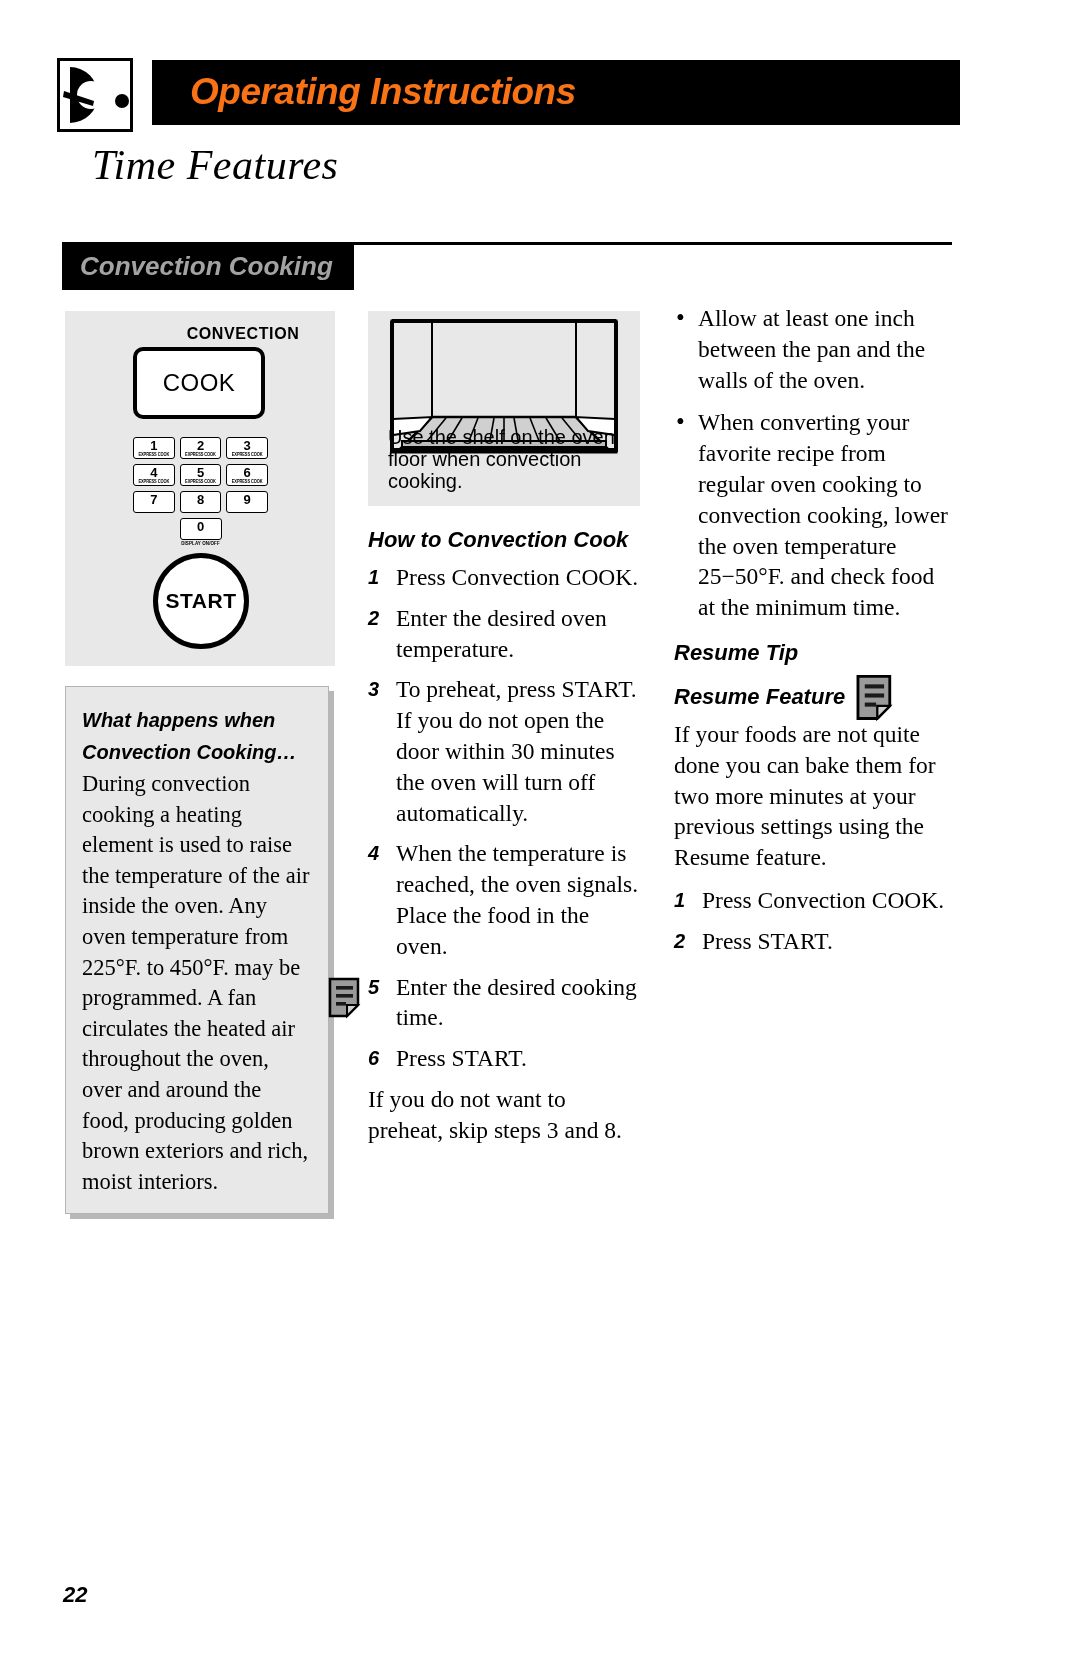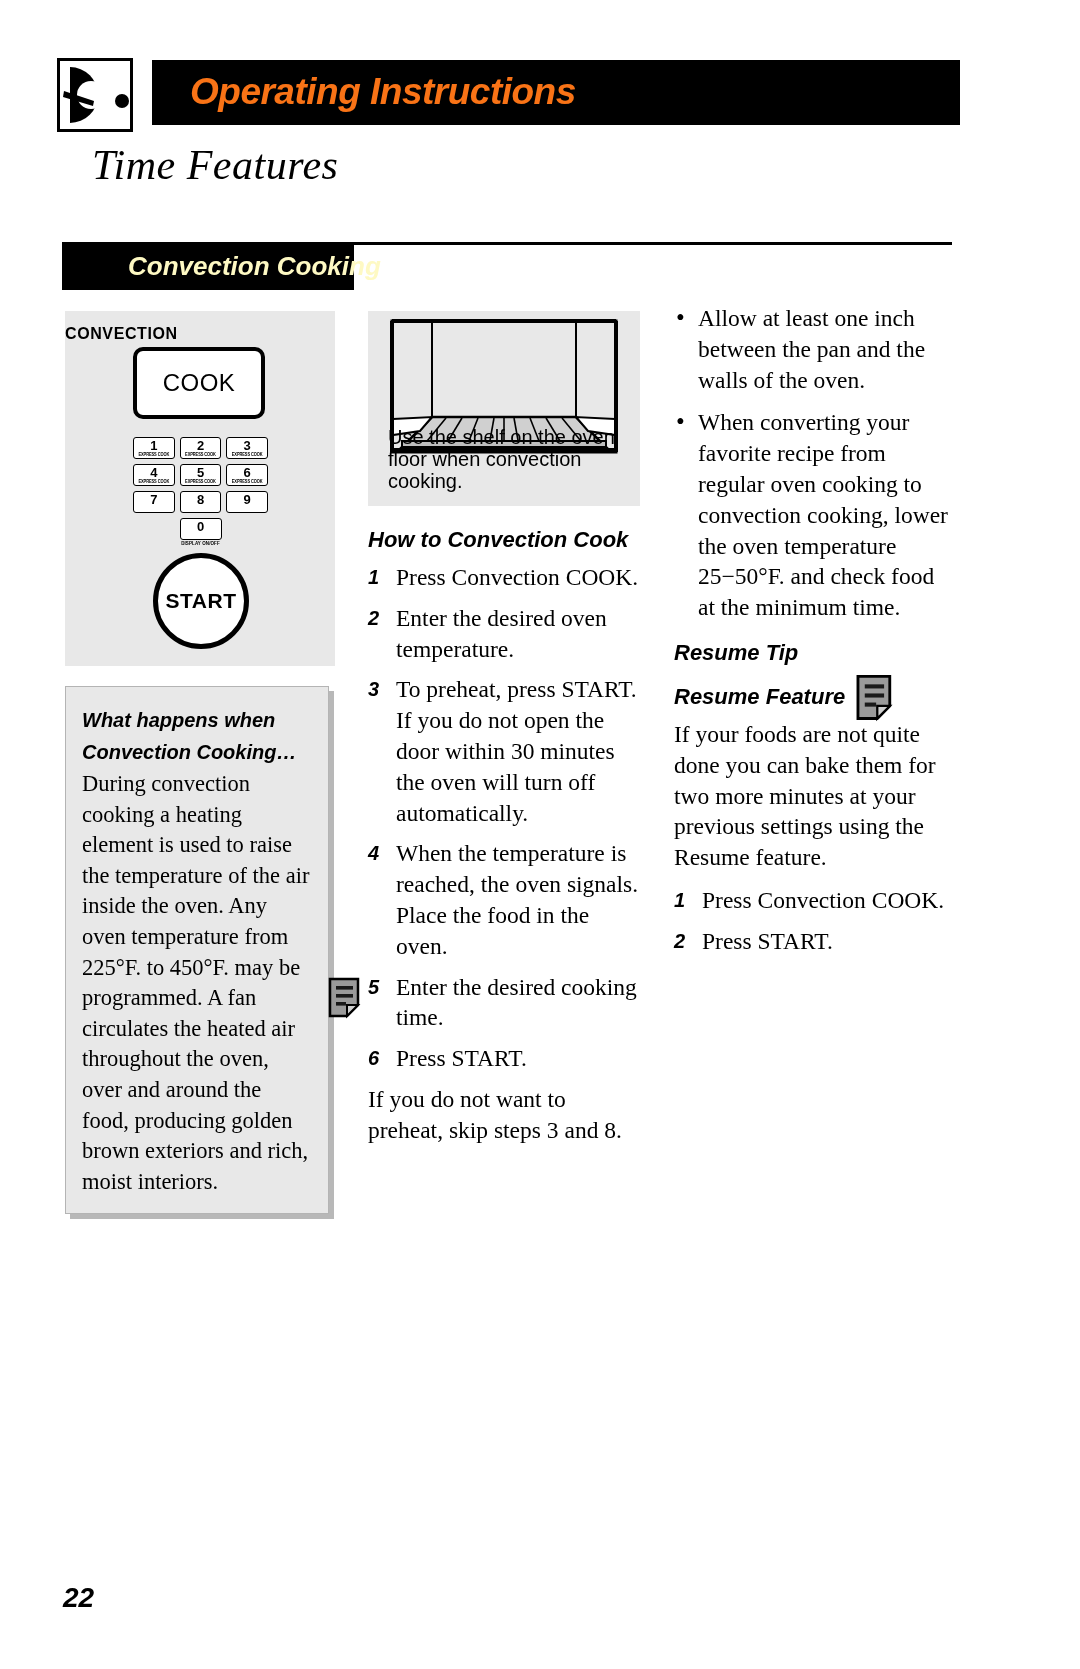--- a/index.html
+++ b/index.html
@@ -72,49 +72,49 @@
   .section-tab {
     position: absolute;
     left: 62px; top: 245px;
     width: 292px; height: 45px;
     background: #000000;
   }
   .section-tab-label {
     position: absolute;
     left: 18px; top: 50%;
     transform: translateY(-54%);
-    color: #fef9c3;
+    color: #a3a3a3;
     font-family: "Liberation Sans", "DejaVu Sans", sans-serif;
     font-weight: bold;
     font-style: italic;
     font-size: 26px;
     white-space: nowrap;
-    margin-left: 48px;
   }
 
   
   .col-left   { position: absolute; left: 65px;  top: 311px; width: 270px; }
   .col-mid    { position: absolute; left: 368px; top: 311px; width: 275px; }
   .col-right  { position: absolute; left: 674px; top: 303px; width: 280px; }
 
   
   .panel-graphic {
     position: relative;
     width: 270px;
     height: 355px;
     background: #e8e8e8;
   }
   .panel-convection-label {
     position: absolute;
     top: 14px; left: 0; width: 100%;
-    text-align: left;
+    text-align: center;
     font-family: "Liberation Sans", "DejaVu Sans", sans-serif;
     font-weight: bold;
     font-size: 16px;
     letter-spacing: 0.6px;
+    padding-left: 43px;
   }
   .cook-key {
     position: absolute;
     left: 68px; top: 36px;
     width: 132px; height: 72px;
     background: #ffffff;
     border: 4px solid #000;
     border-radius: 10px;
     box-sizing: border-box;
     display: flex; align-items: center; justify-content: center;
@@ -290,21 +290,21 @@
 
   .resume-head-wrap { position: relative; }
 
   
   .page-number {
     position: absolute;
     left: 63px; top: 1582px;
     font-family: "Liberation Sans", "DejaVu Sans", sans-serif;
     font-weight: bold;
     font-style: italic;
-    font-size: 28px;
+    font-size: 22px;
   }
 </style>
 </head>
 <body>
 
 <div class="header-row">
 
   <div class="logo-box">
     <svg width="70" height="68" viewBox="0 0 70 68" aria-hidden="true">
       <rect x="0" y="0" width="70" height="68" fill="#ffffff"></rect>

